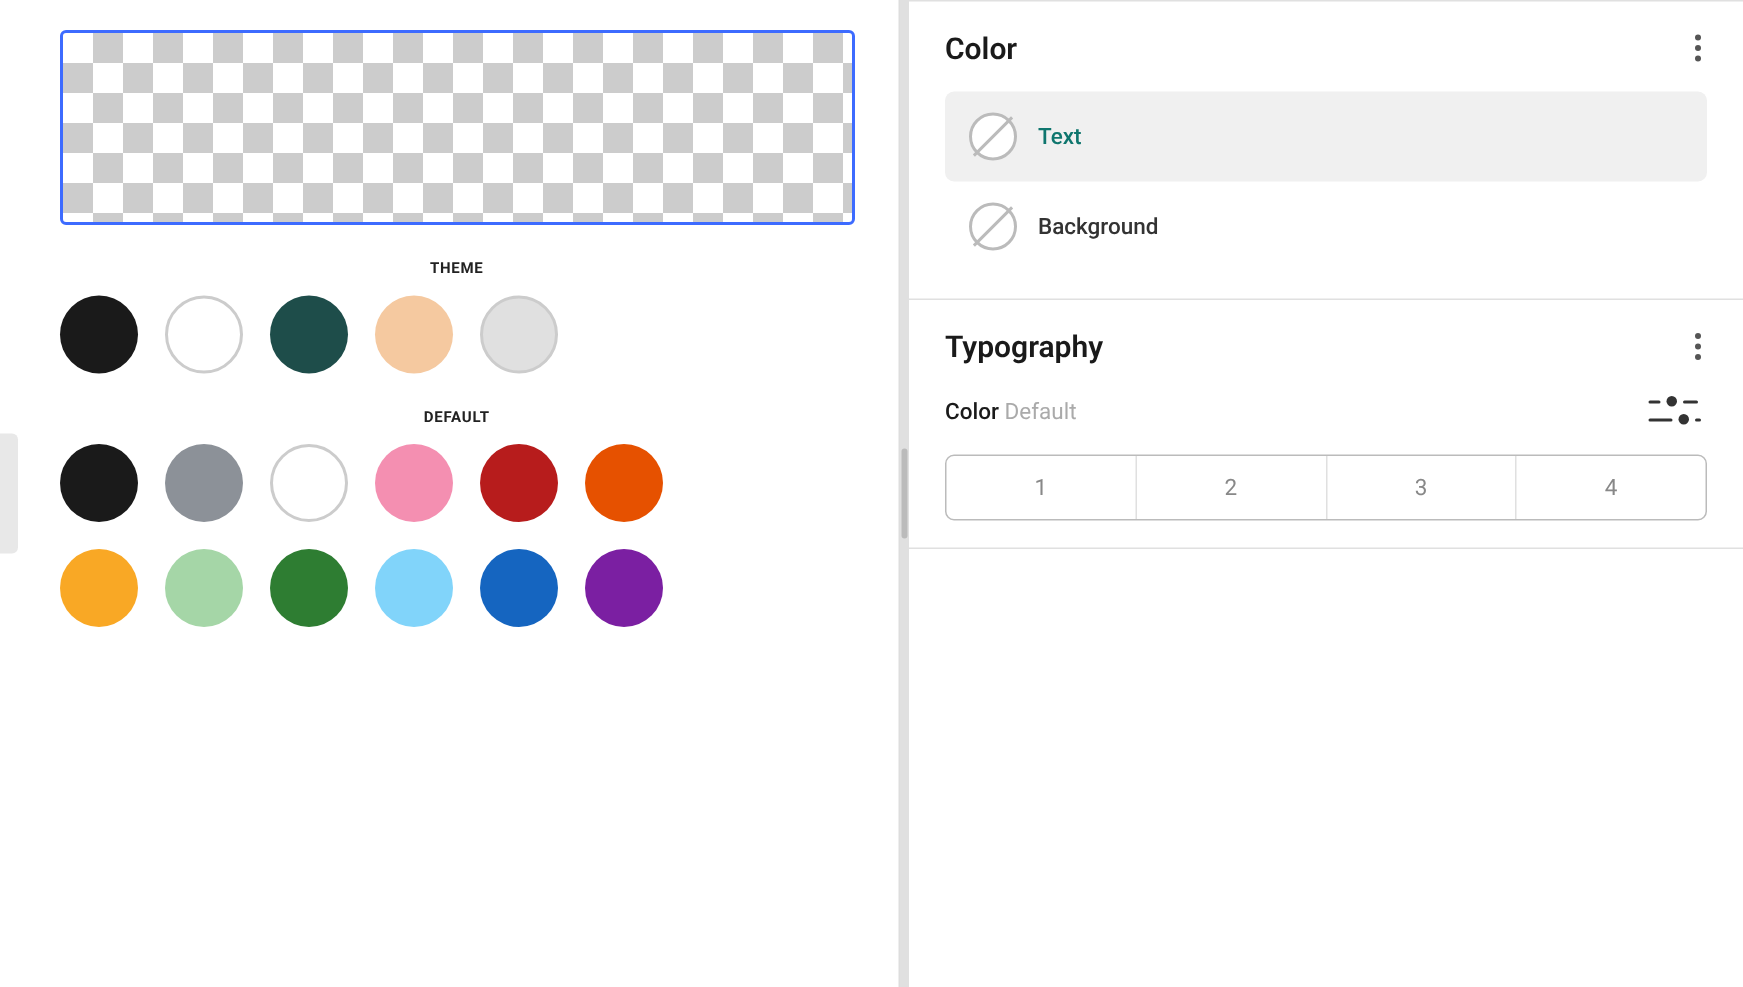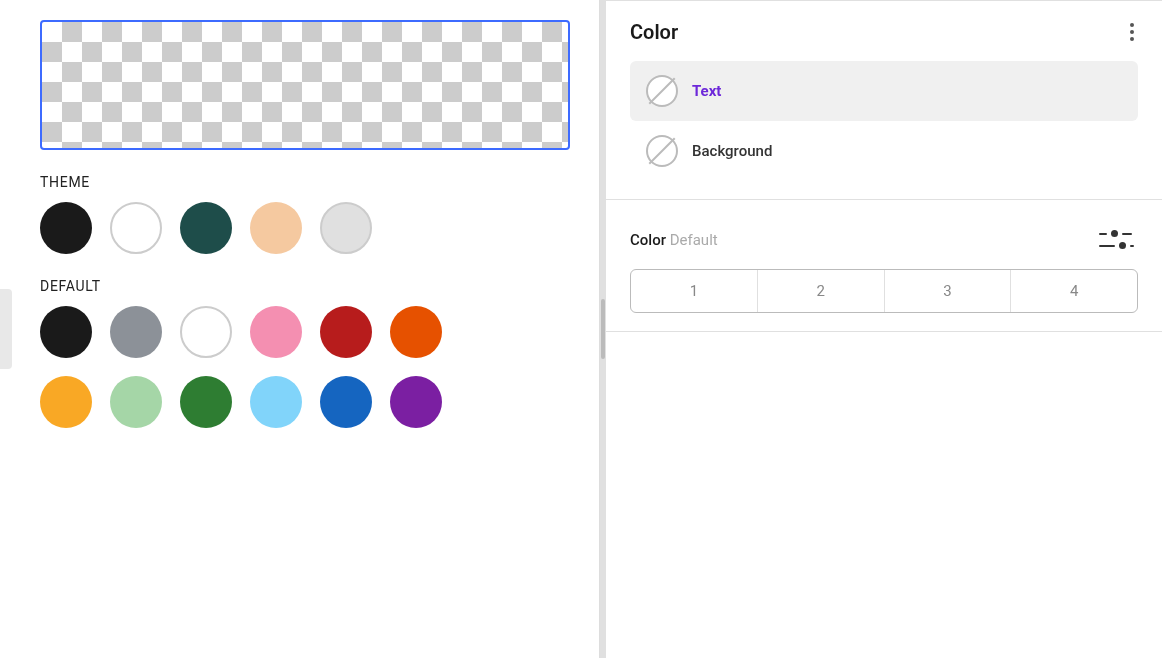--- a/index.html
+++ b/index.html
@@ -36,25 +36,26 @@
         linear-gradient(-45deg, #ccc 25%, transparent 25%),
         linear-gradient(45deg, transparent 75%, #ccc 75%),
         linear-gradient(-45deg, transparent 75%, #ccc 75%);
       background-size: 40px 40px;
       background-position: 0 0, 0 20px, 20px -20px, -20px 0px;
       background-color: #fff;
     }
 
     
     .section-label {
-      font-size: 14px;
-      font-weight: 400;
+      font-size: 10px;
+      font-weight: 700;
       color: #222;
       letter-spacing: 0.05em;
       margin-bottom: 12px;
+      text-align: center;
     }
 
     .color-row {
       display: flex;
       gap: 18px;
       align-items: center;
       flex-wrap: wrap;
     }
 
     .color-swatch {
@@ -132,22 +133,21 @@
     .color-item.active {
       background: #f0f0f0;
     }
 
     .color-item-label {
       font-size: 15px;
       font-weight: 500;
     }
 
     .color-item-label.blue {
-      color: #6d28d9;
-      font-weight: bold;
+      color: #0f766e;
     }
 
     .color-item-label.dark {
       color: #333;
     }
 
     
     .no-color-icon {
       width: 32px;
       height: 32px;
@@ -338,20 +338,28 @@
       <span class="color-item-label blue">Text</span>
     </div>
 
     <div class="color-item">
       <div class="no-color-icon"></div>
       <span class="color-item-label dark">Background</span>
     </div>
   </div>
 
   <div class="typography-section">
+    <div class="section-header">
+      <span class="section-title">Typography</span>
+      <div class="more-icon">
+        <span></span>
+        <span></span>
+        <span></span>
+      </div>
+    </div>
 
     <div class="size-row">
       <span class="size-label">
         <span>Color</span>
         <span class="size-default">Default</span>
       </span>
       <div class="sliders-icon">
         <div class="slider-line">
           <div class="slider-line-track" style="width:8px;"></div>
           <div class="slider-line-dot"></div>

